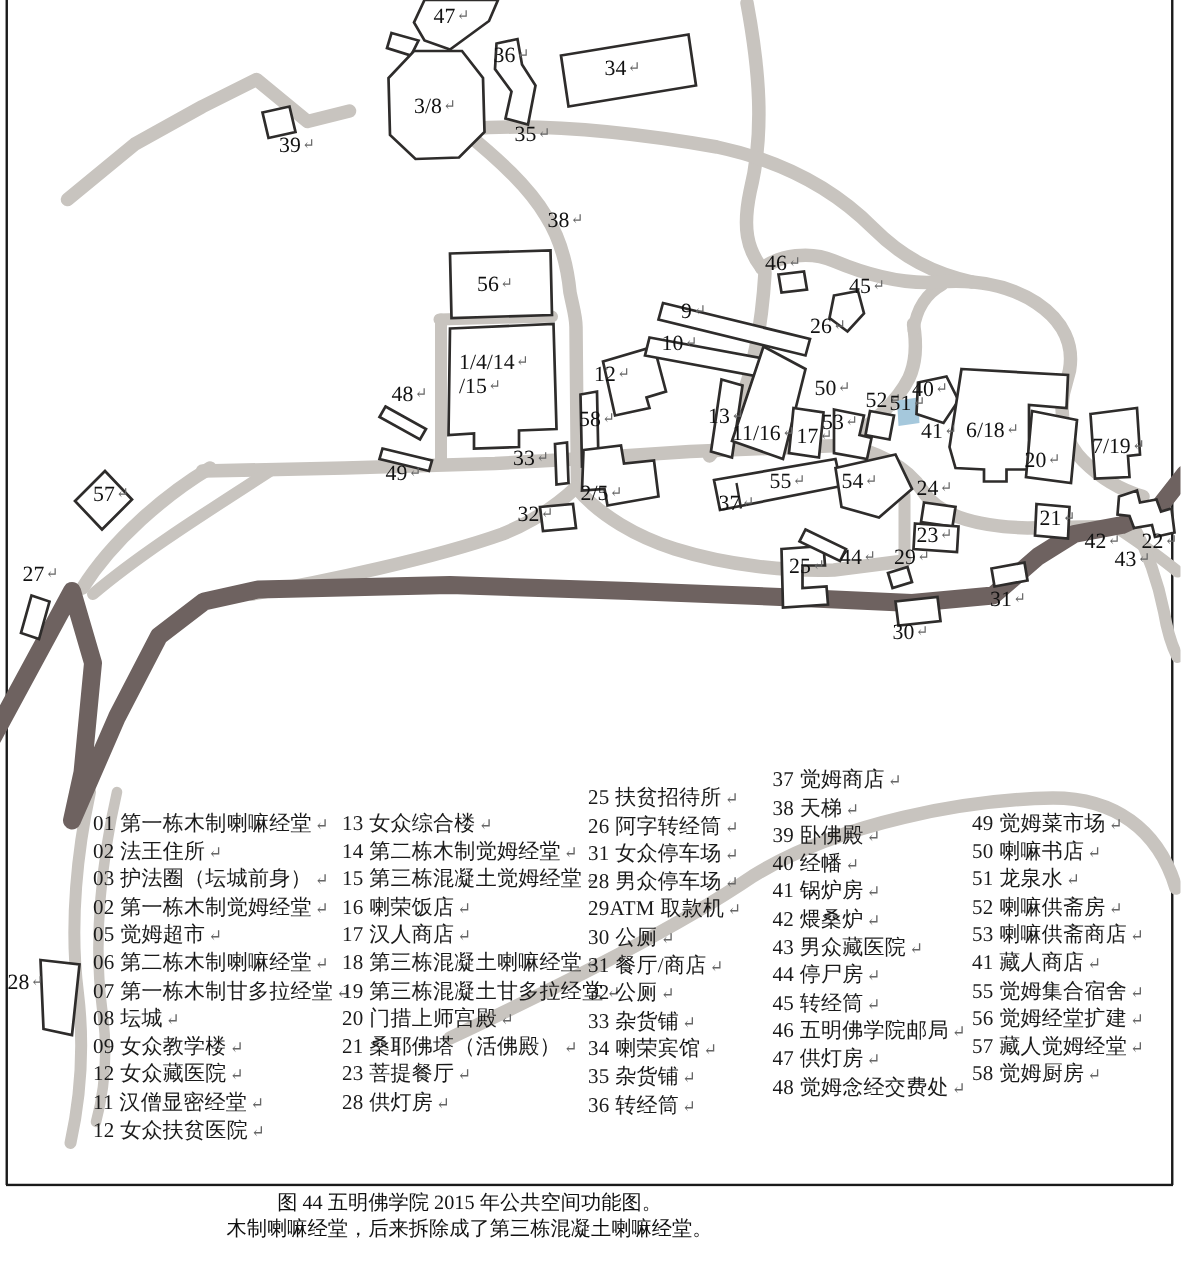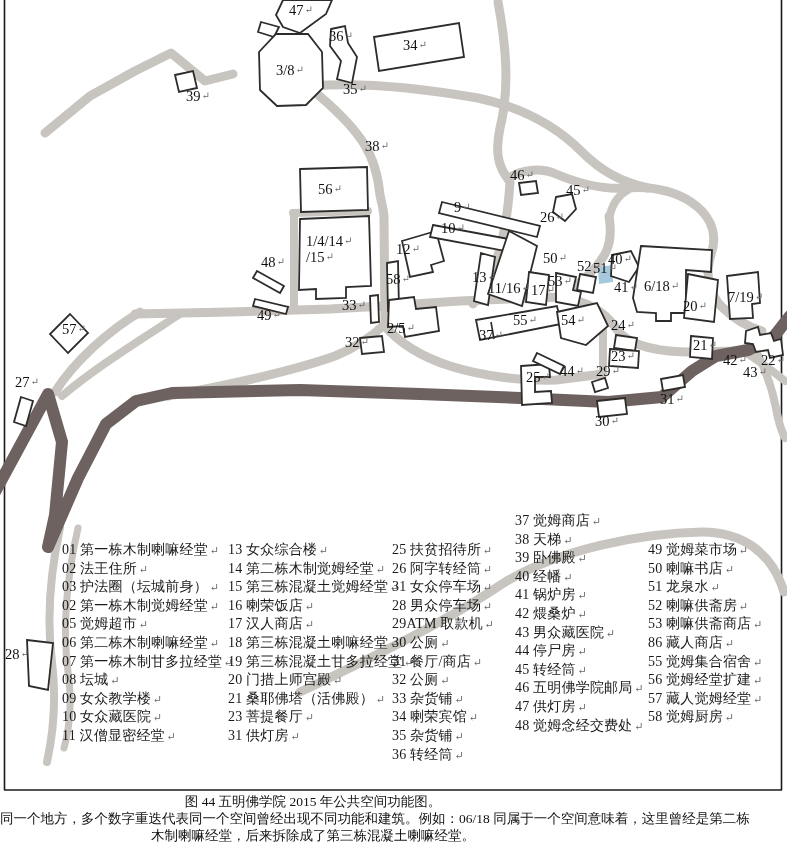--- a/index.html
+++ b/index.html
@@ -155,37 +155,38 @@
   <div class="legend-col" style="left:62px;top:541px">
       <div class="legend-item"><span>01 第一栋木制喇嘛经堂</span><span class="ret">↵</span></div>
       <div class="legend-item"><span>02 法王住所</span><span class="ret">↵</span></div>
       <div class="legend-item"><span>03 护法圈（坛城前身）</span><span class="ret">↵</span></div>
       <div class="legend-item"><span>02 第一栋木制觉姆经堂</span><span class="ret">↵</span></div>
       <div class="legend-item"><span>05 觉姆超市</span><span class="ret">↵</span></div>
       <div class="legend-item"><span>06 第二栋木制喇嘛经堂</span><span class="ret">↵</span></div>
       <div class="legend-item"><span>07 第一栋木制甘多拉经堂</span><span class="ret">↵</span></div>
       <div class="legend-item"><span>08 坛城</span><span class="ret">↵</span></div>
       <div class="legend-item"><span>09 女众教学楼</span><span class="ret">↵</span></div>
-      <div class="legend-item"><span>10 女众藏医院</span><span class="ret">↵</span></div>
+      <div class="legend-item"><span>12 女众藏医院</span><span class="ret">↵</span></div>
       <div class="legend-item"><span>11 汉僧显密经堂</span><span class="ret">↵</span></div>
+      <div class="legend-item"><span>12 女众扶贫医院</span><span class="ret">↵</span></div>
     </div>
   <div class="legend-col" style="left:228px;top:541px">
       <div class="legend-item"><span>13 女众综合楼</span><span class="ret">↵</span></div>
       <div class="legend-item"><span>14 第二栋木制觉姆经堂</span><span class="ret">↵</span></div>
       <div class="legend-item"><span>15 第三栋混凝土觉姆经堂</span><span class="ret">↵</span></div>
       <div class="legend-item"><span>16 喇荣饭店</span><span class="ret">↵</span></div>
       <div class="legend-item"><span>17 汉人商店</span><span class="ret">↵</span></div>
       <div class="legend-item"><span>18 第三栋混凝土喇嘛经堂</span><span class="ret">↵</span></div>
       <div class="legend-item"><span>19 第三栋混凝土甘多拉经堂</span><span class="ret">↵</span></div>
       <div class="legend-item"><span>20 门措上师宫殿</span><span class="ret">↵</span></div>
       <div class="legend-item"><span>21 桑耶佛塔（活佛殿）</span><span class="ret">↵</span></div>
       <div class="legend-item"><span>23 菩提餐厅</span><span class="ret">↵</span></div>
-      <div class="legend-item"><span>31 供灯房</span><span class="ret">↵</span></div>
-    </div>
-  <div class="legend-col" style="left:392px;top:541px">
+      <div class="legend-item"><span>28 供灯房</span><span class="ret">↵</span></div>
+    </div>
+  <div class="legend-col" style="left:392px;top:524px">
       <div class="legend-item"><span>25 扶贫招待所</span><span class="ret">↵</span></div>
       <div class="legend-item"><span>26 阿字转经筒</span><span class="ret">↵</span></div>
       <div class="legend-item"><span>31 女众停车场</span><span class="ret">↵</span></div>
       <div class="legend-item"><span>28 男众停车场</span><span class="ret">↵</span></div>
       <div class="legend-item"><span>29ATM 取款机</span><span class="ret">↵</span></div>
       <div class="legend-item"><span>30 公厕</span><span class="ret">↵</span></div>
       <div class="legend-item"><span>31 餐厅/商店</span><span class="ret">↵</span></div>
       <div class="legend-item"><span>32 公厕</span><span class="ret">↵</span></div>
       <div class="legend-item"><span>33 杂货铺</span><span class="ret">↵</span></div>
       <div class="legend-item"><span>34 喇荣宾馆</span><span class="ret">↵</span></div>
@@ -205,25 +206,24 @@
       <div class="legend-item"><span>46 五明佛学院邮局</span><span class="ret">↵</span></div>
       <div class="legend-item"><span>47 供灯房</span><span class="ret">↵</span></div>
       <div class="legend-item"><span>48 觉姆念经交费处</span><span class="ret">↵</span></div>
     </div>
   <div class="legend-col" style="left:648px;top:541px">
       <div class="legend-item"><span>49 觉姆菜市场</span><span class="ret">↵</span></div>
       <div class="legend-item"><span>50 喇嘛书店</span><span class="ret">↵</span></div>
       <div class="legend-item"><span>51 龙泉水</span><span class="ret">↵</span></div>
       <div class="legend-item"><span>52 喇嘛供斋房</span><span class="ret">↵</span></div>
       <div class="legend-item"><span>53 喇嘛供斋商店</span><span class="ret">↵</span></div>
-      <div class="legend-item"><span>86 藏人商店</span><span class="ret">↵</span></div>
+      <div class="legend-item"><span>41 藏人商店</span><span class="ret">↵</span></div>
       <div class="legend-item"><span>55 觉姆集合宿舍</span><span class="ret">↵</span></div>
       <div class="legend-item"><span>56 觉姆经堂扩建</span><span class="ret">↵</span></div>
       <div class="legend-item"><span>57 藏人觉姆经堂</span><span class="ret">↵</span></div>
       <div class="legend-item"><span>58 觉姆厨房</span><span class="ret">↵</span></div>
     </div>
 </div>
 
 <div class="caption">
   <div>图 44 五明佛学院 2015 年公共空间功能图。</div>
-  <div>同一个地方，多个数字重迭代表同一个空间曾经出现不同功能和建筑。例如：06/18 同属于一个空间意味着，这里曾经是第二栋</div>
   <div>木制喇嘛经堂，后来拆除成了第三栋混凝土喇嘛经堂。</div>
 </div>
 
 </body></html>

